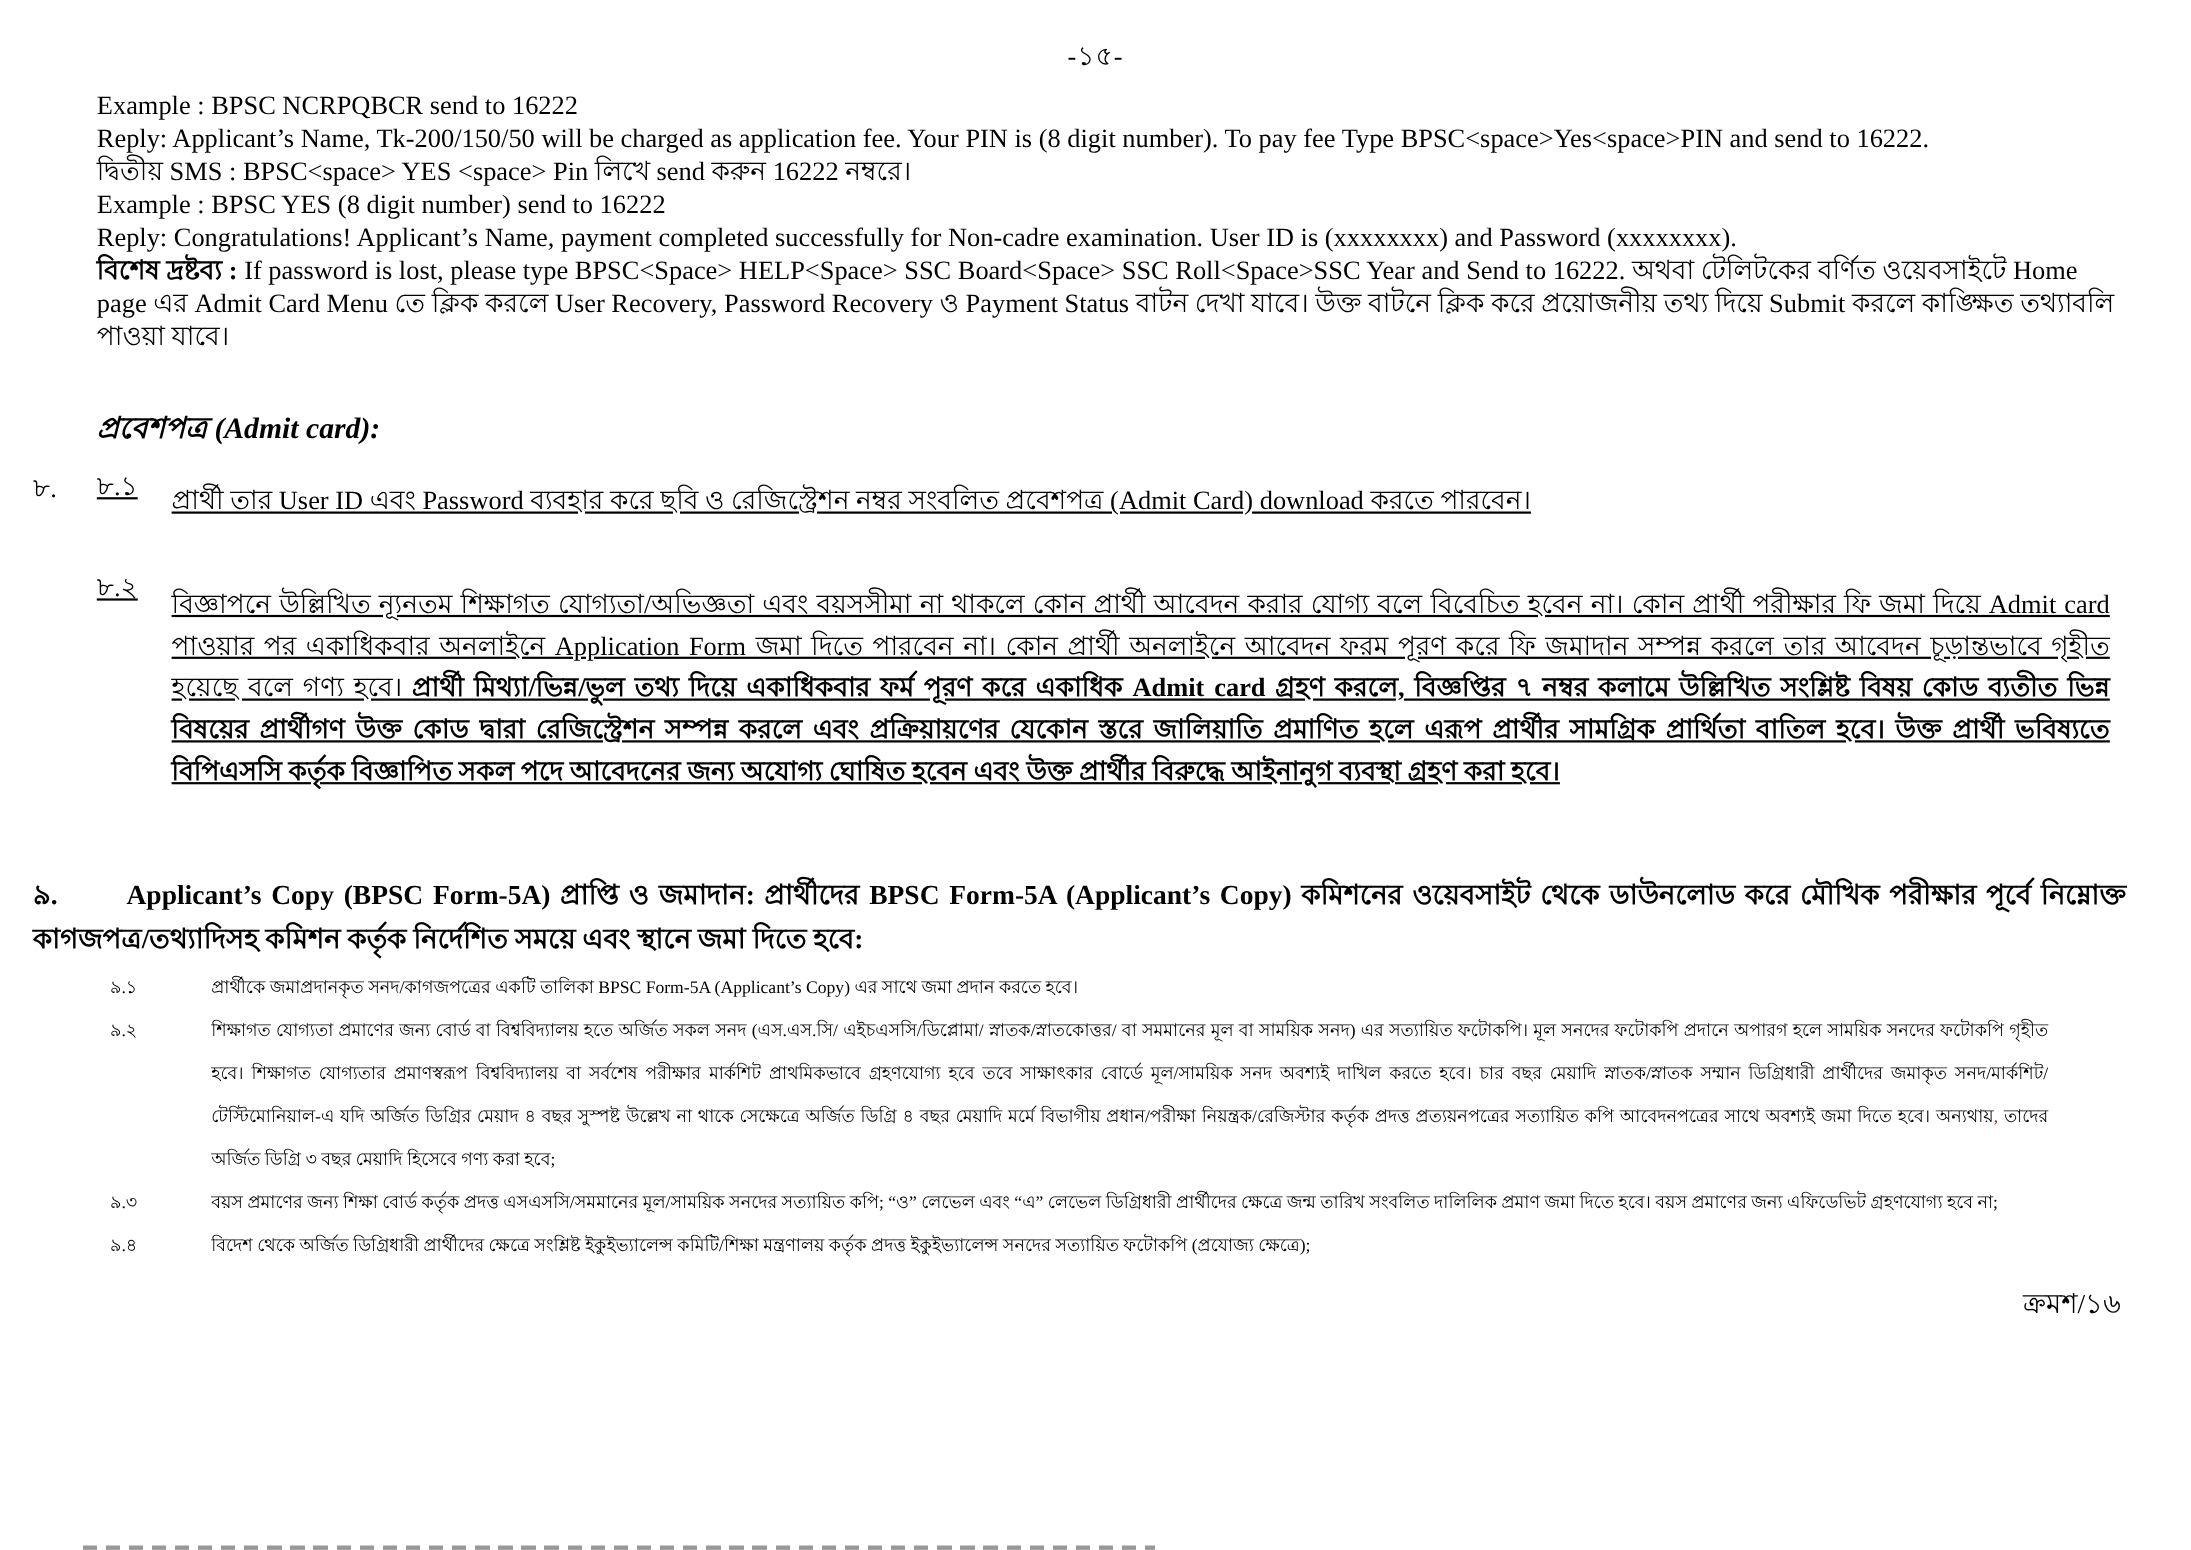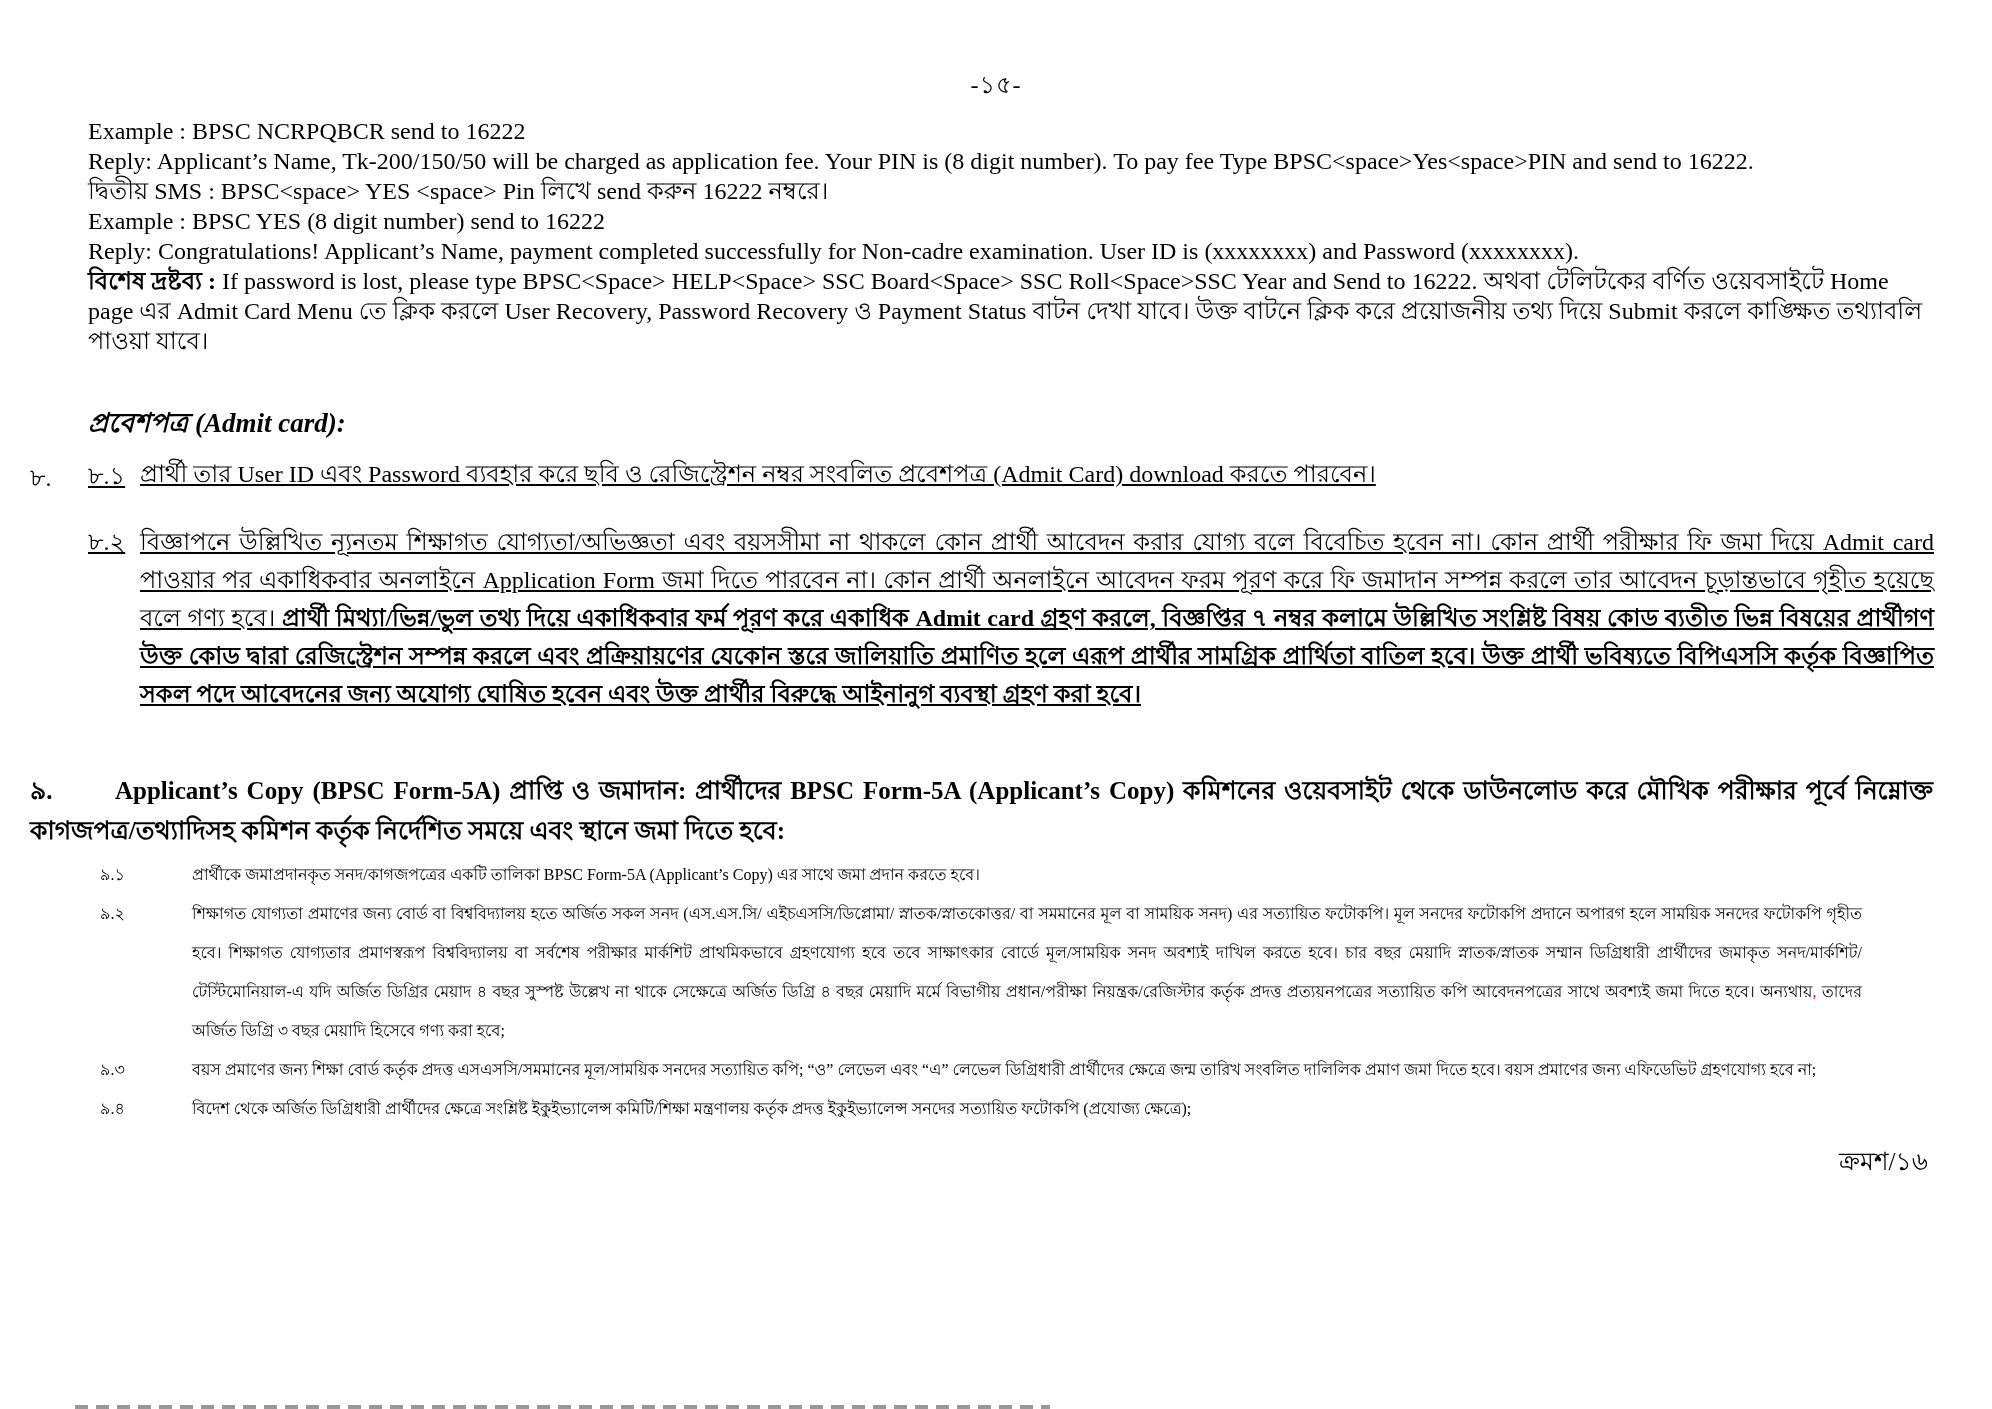--- a/index.html
+++ b/index.html
@@ -1,34 +1,34 @@
 <!DOCTYPE html>
 <html><head>
 <meta charset="utf-8">
 <style>
   html,body{margin:0;padding:0;}
   body{
     width:1992px;height:1409px;position:relative;overflow:hidden;
     background:#ffffff;color:#000000;
     font-family:"Liberation Serif","DejaVu Serif",serif;
   }
-  .page-number{ text-align:center; font-size:24px; padding-top:66px; letter-spacing:1px; }
+  .page-number{ text-align:center; font-size:24px; padding-top:32px; letter-spacing:1px; }
 
   
   .sms-block{ margin:10px 0 0 88px; width:1848px; font-size:24px; line-height:30px; }
   .sms-block p{ margin:0; }
   .note strong{ font-weight:bold; }
 
   
   .sec8-heading{ margin:46px 0 0 88px; font-size:27px; font-weight:bold;font-style:italic; }
   .sec8{ position:relative; margin:10px 0 0 88px; font-size:24px; }
   .sec8-num{ position:absolute; left:-58px; top:2px; }
   .item8{ display:flex;text-decoration:underline; }
   .item8 .num{ flex:0 0 52px; }
-  .item8 .txt{ flex:1; padding-right:58px; margin:0; line-height:34px; }
+  .item8 .txt{ flex:1; padding-right:58px; margin:16px; line-height:34px; }
   .item8.second{ margin-top:26px; }
   .item8.second .txt{ line-height:38px; text-align:justify; }
   .item8 .txt strong{ font-weight:bold; }
 
   
   .sec9{ margin:58px 0 0 30px; }
   .sec9-heading{ margin:0; font-size:25px; font-weight:bold; line-height:40px; padding-right:59px; text-align:justify; }
   .sec9-num{ display:inline-block; width:85px; }
   .items9{ margin-top:4px; }
   .item9{ display:flex; margin-left:70px; font-size:16px; line-height:39px; }

